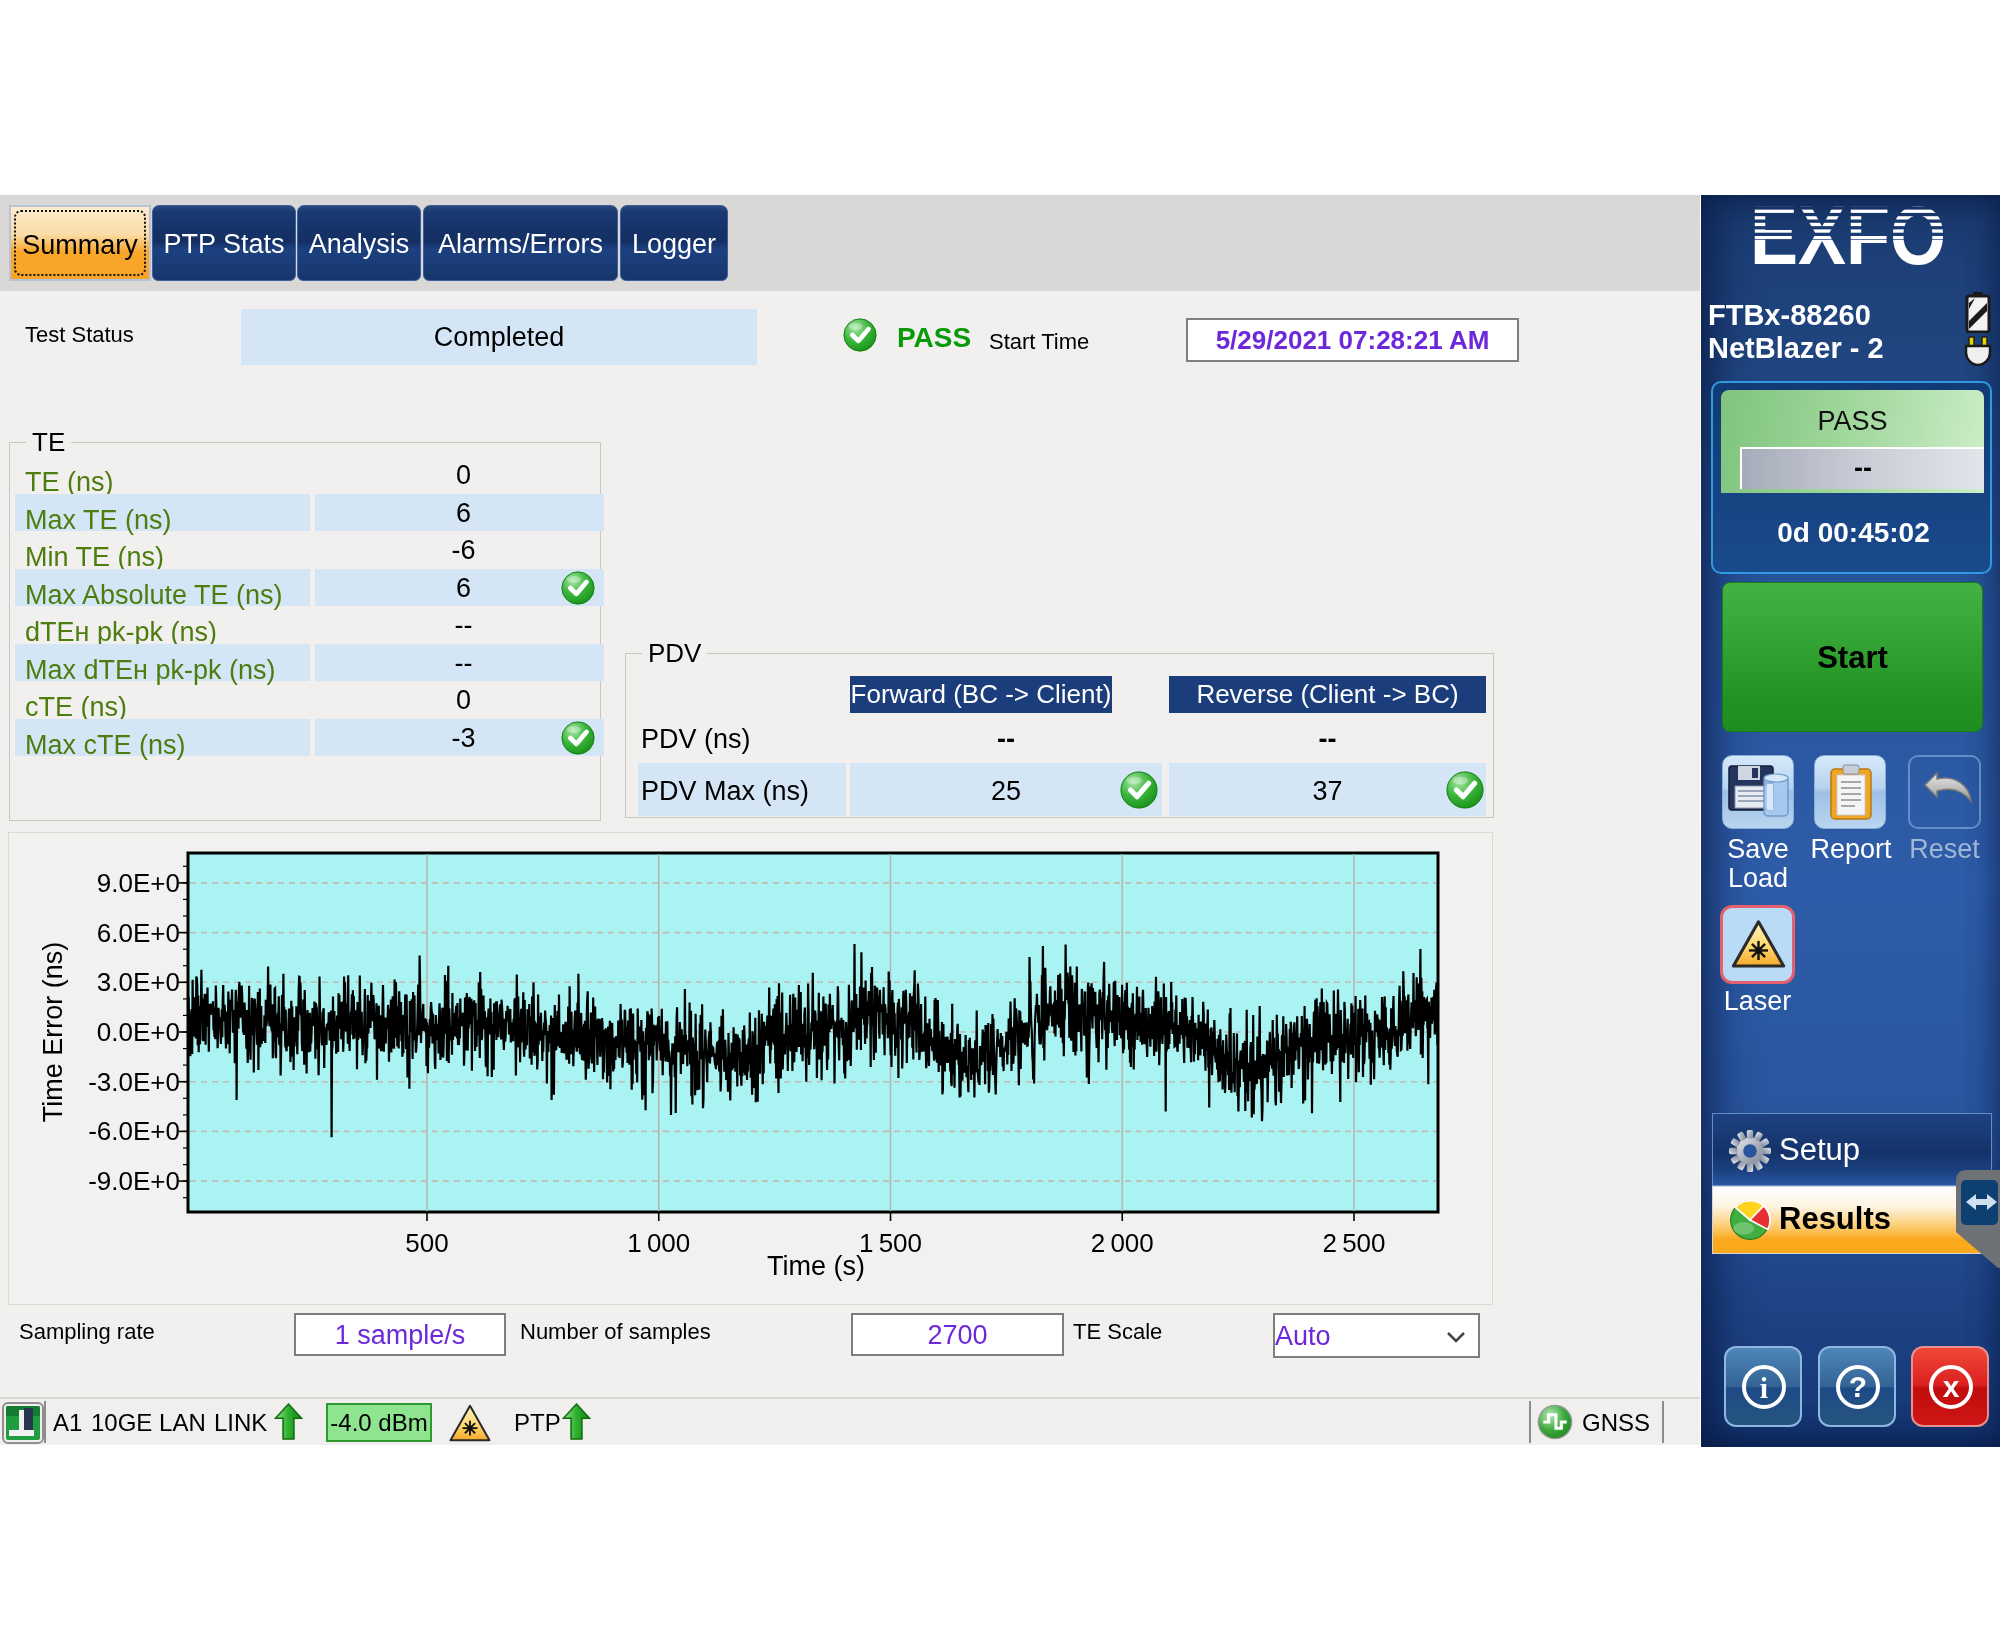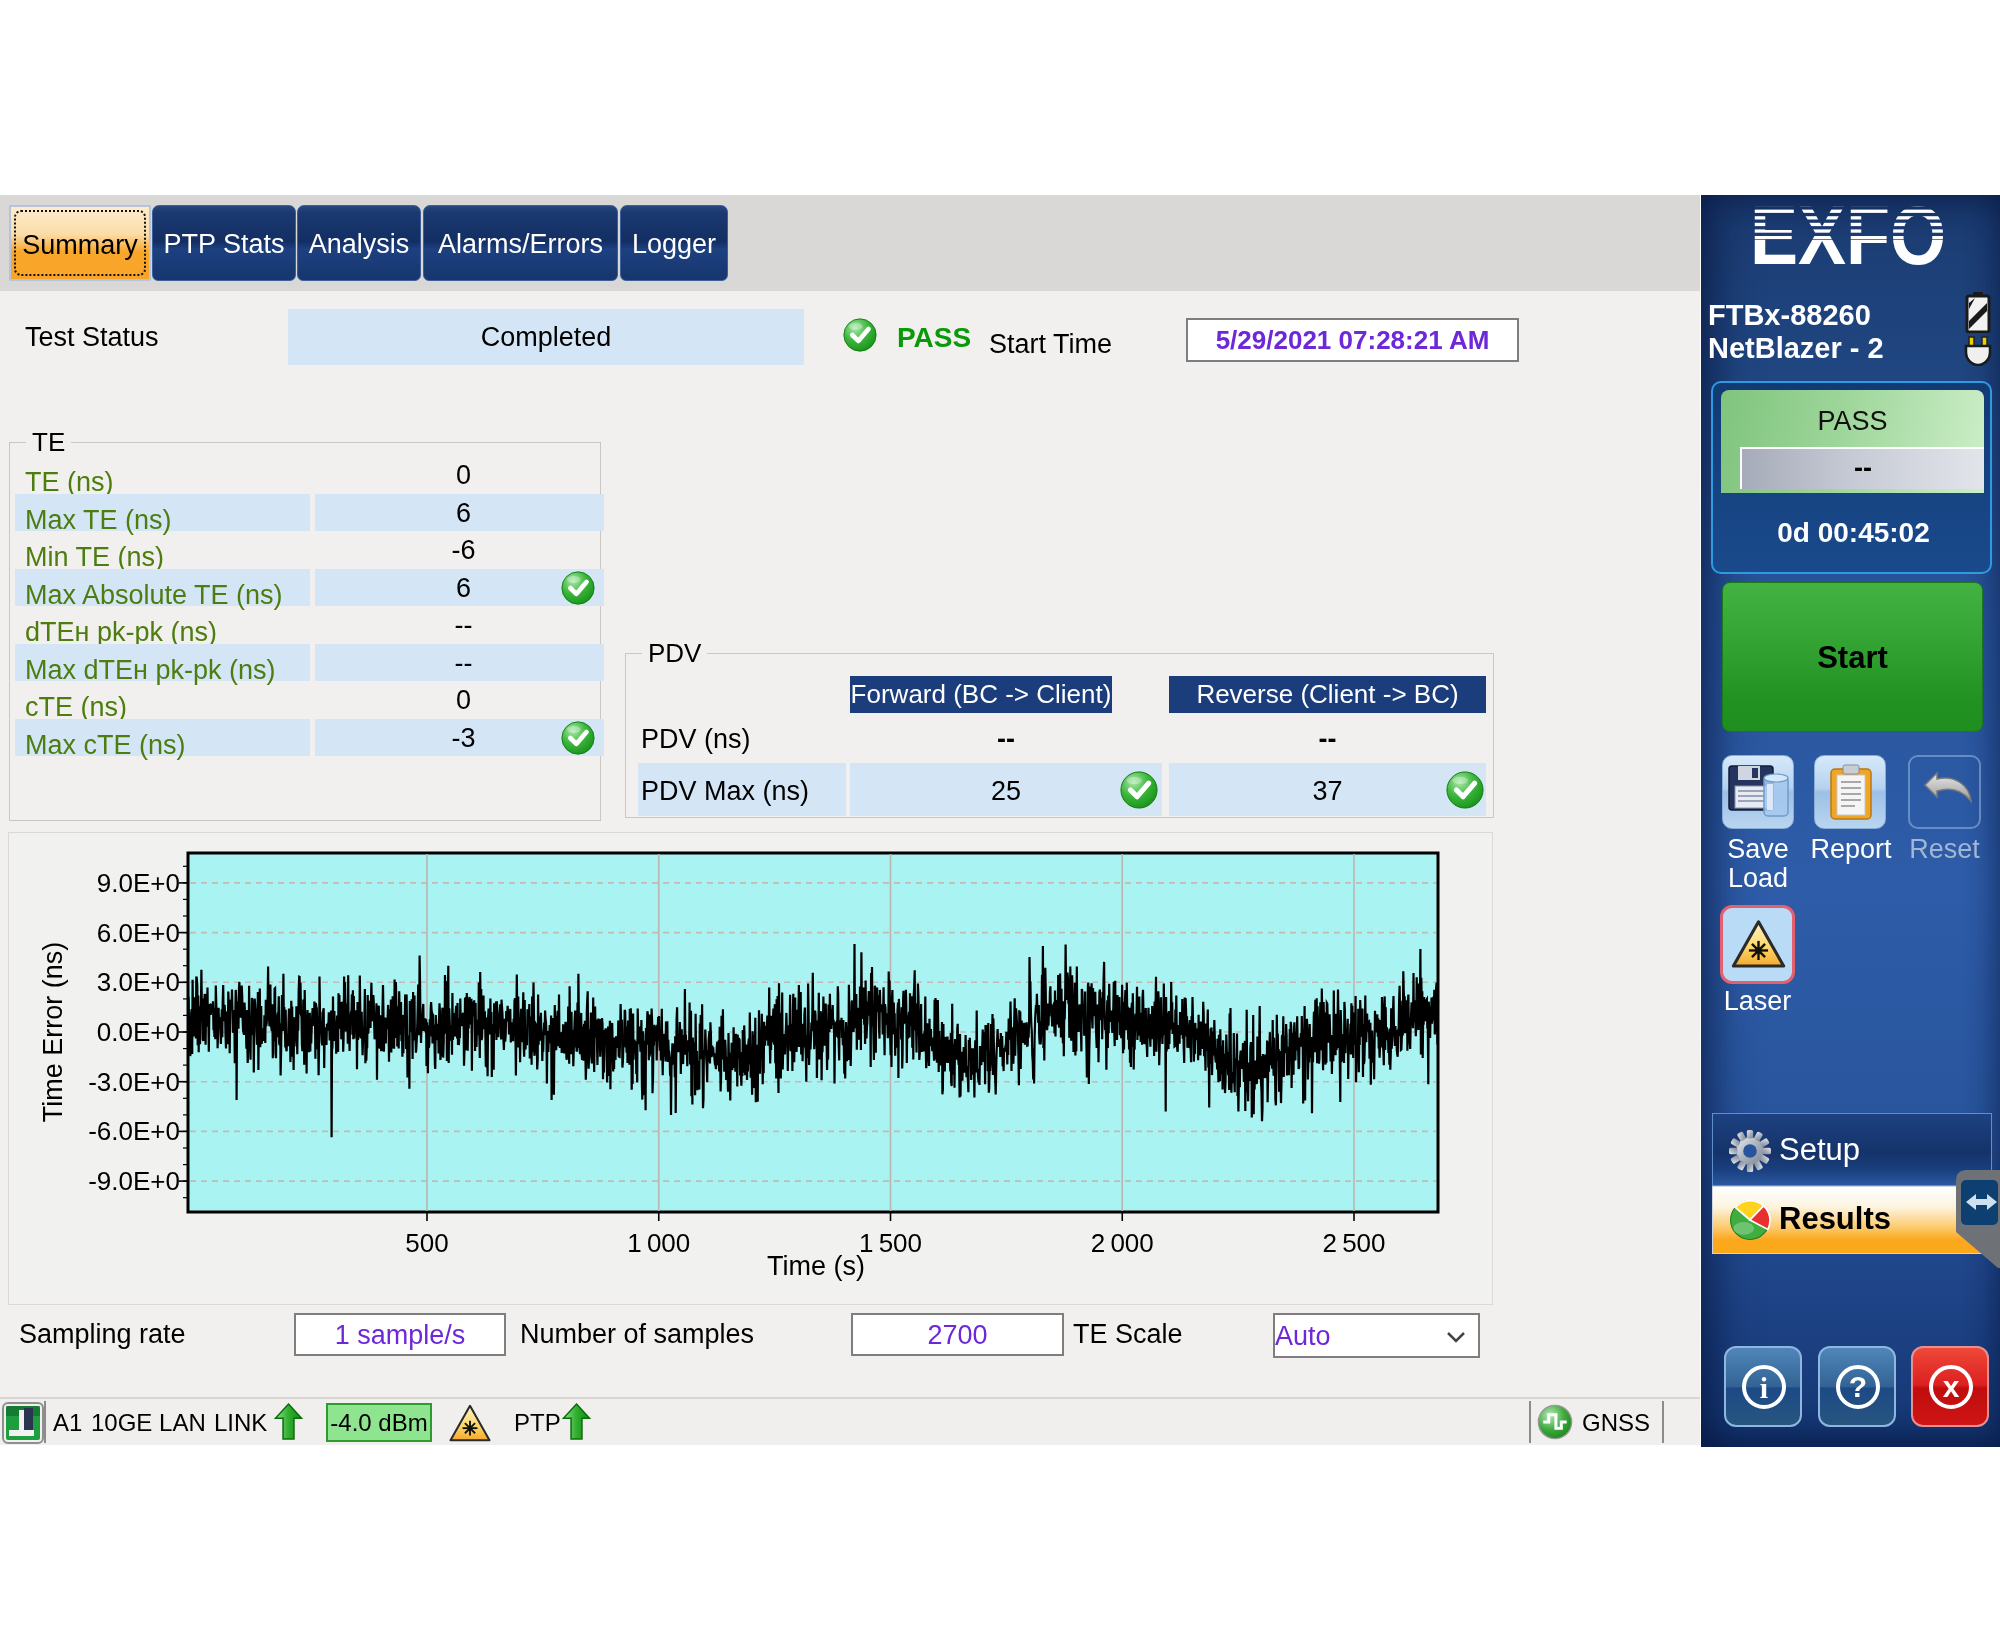--- a/index.html
+++ b/index.html
@@ -12,22 +12,22 @@
   background:linear-gradient(180deg,#28497e 0%,#1a3a72 8%,#132e62 48%,#1d4080 58%,#16366c 100%);
   color:#fff; font-size:27px; text-align:center; border:1px solid #3d5f9a; }
 .tab span { display:block; margin-top:23px; }
 #tab-summary { background:linear-gradient(180deg,#fdeccd 0%,#fbdca8 38%,#f8a72b 62%,#f9a429 100%);
   color:#000; border:2px solid #b7c3da; border-radius:1px; }
 #tab-summary .dot { position:absolute; left:3px; top:3px; right:3px; bottom:3px;
   border:2px dotted #111; border-radius:7px; }
 
 
 #content { left:0; top:291px; width:1700px; height:1106px; background:#f1f0ee; }
-.lbl { position:absolute; color:#000; font-size:27px; white-space:nowrap; }
-.bluebox { position:absolute; background:#d4e6f5;margin-left:47px; }
+.lbl { position:absolute; color:#000; font-size:22px; white-space:nowrap; }
+.bluebox { position:absolute; background:#d4e6f5; }
 .whitebox { position:absolute; background:#fff; border:2px solid #7e7e7e; color:#6d28d9;
   font-size:27px; text-align:center;margin-left:42px; }
 
 
 .group { position:absolute; border:1px solid #c9c7c3; }
 .group .legend { position:absolute; top:-16px; left:16px; background:#f1f0ee;
   padding:0 6px; font-size:26px; color:#000; }
 
 .terow { position:absolute; left:5px; height:37px; }
 .terow .lab { position:absolute; left:10px; top:11px; font-size:27px; color:#4d7c0f; white-space:nowrap; }

